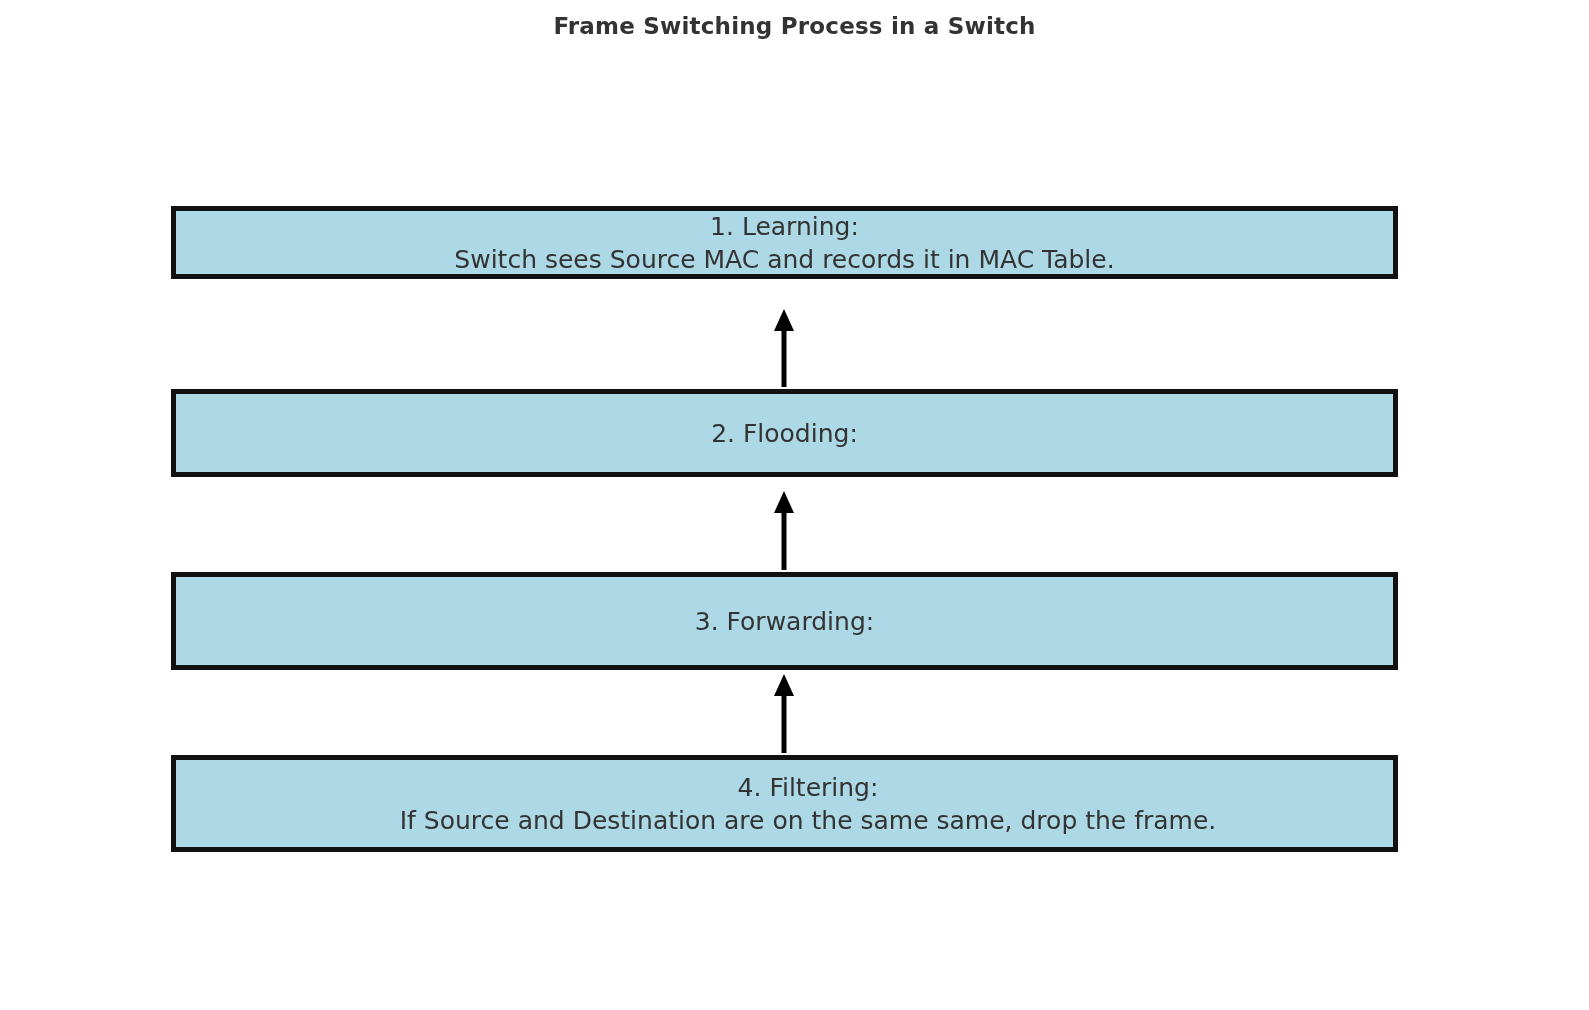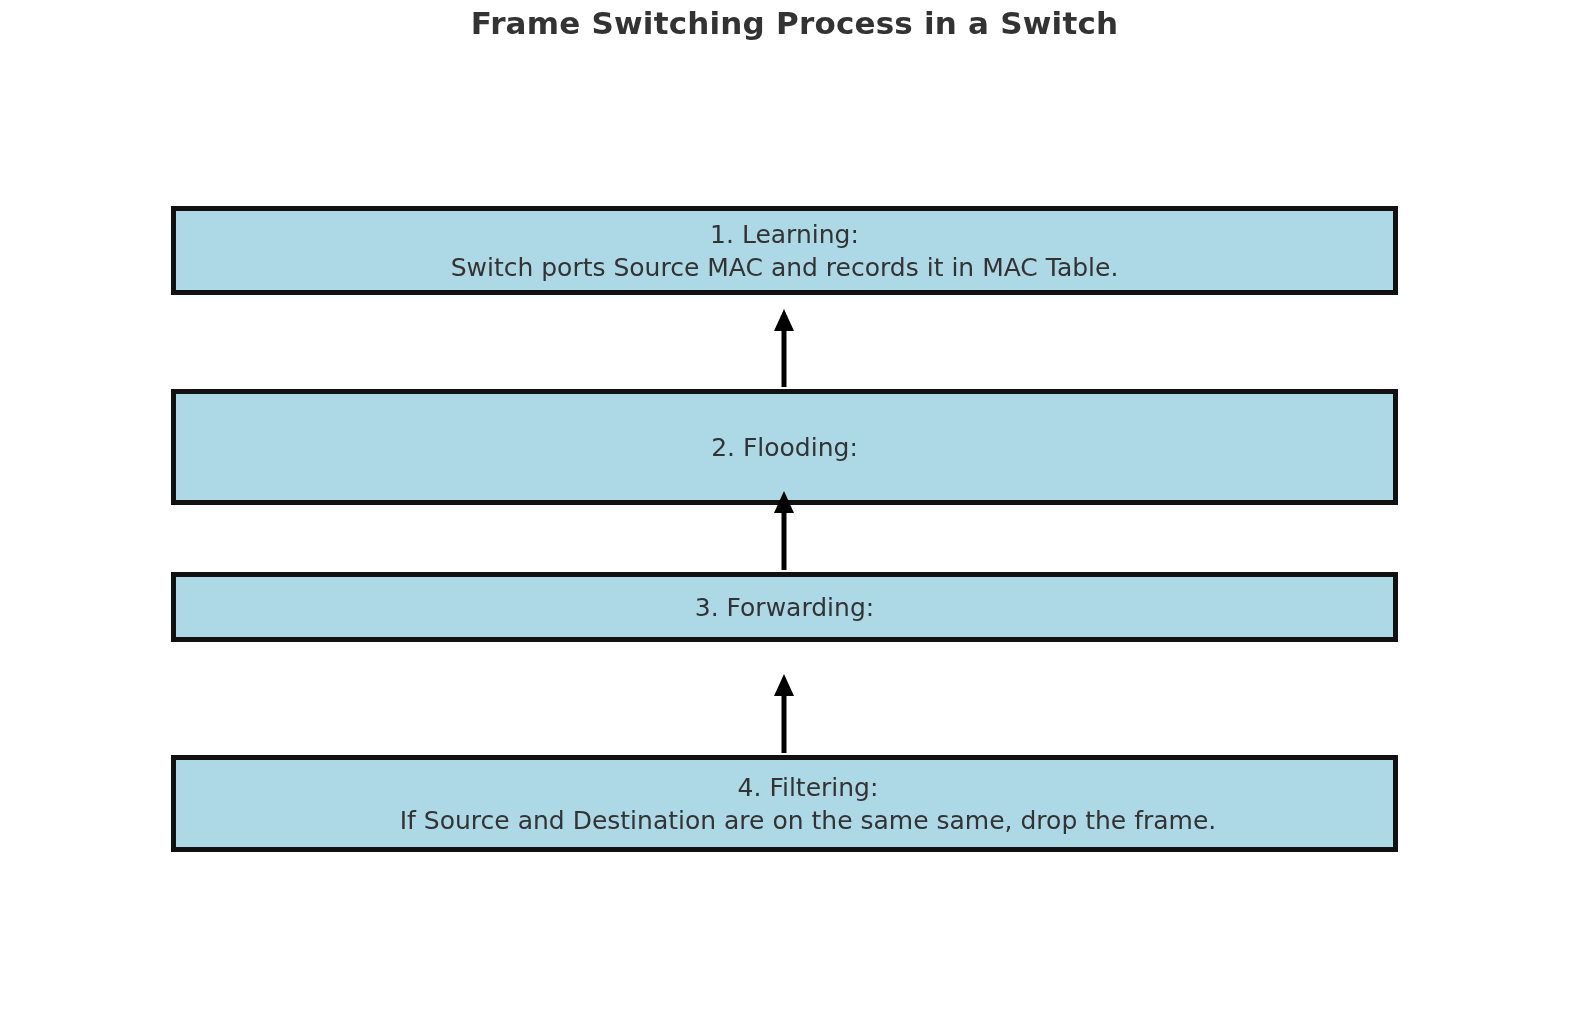--- a/index.html
+++ b/index.html
@@ -16,25 +16,25 @@
   }
 
   #canvas {
     position: absolute;
     inset: 0;
     background: #ffffff;
   }
 
   .diagram-title {
     position: absolute;
-    top: 5px;
+    top: 13px;
     left: 0;
     width: 1589px;
     text-align: center;
-    font-size: 31px;
+    font-size: 23px;
     font-weight: bold;
     color: #333333;
     letter-spacing: 0.2px;
     font-family: "DejaVu Sans", sans-serif;
   }
 
   .step-box {
     position: absolute;
     left: 171px;
     width: 1227px;
@@ -51,23 +51,23 @@
     text-align: center;
   }
 
   .step-box .step-heading,
   .step-box .step-detail {
     display: block;
     width: 100%;
     white-space: nowrap;
   }
 
-  #box-1 { top: 206px;  height: 89px; }
-  #box-2 { top: 389px;  height: 116px; }
-  #box-3 { top: 572px;  height: 70px; }
+  #box-1 { top: 206px;  height: 73px; }
+  #box-2 { top: 389px;  height: 88px; }
+  #box-3 { top: 572px;  height: 98px; }
   #box-4 { top: 755px;  height: 97px; padding-left: 47px; }
 
   .arrow {
     position: absolute;
     left: 762px;
     width: 44px;
   }
   #arrow-1 { top: 305px; height: 84px; }
   #arrow-2 { top: 487px; height: 85px; }
   #arrow-3 { top: 670px; height: 85px; }
@@ -76,21 +76,21 @@
 </style>
 </head>
 <body>
 
 <div id="canvas">
 
   <div class="diagram-title">Frame Switching Process in a Switch</div>
 
   <div class="step-box" id="box-1">
     <span class="step-heading">1. Learning:</span>
-    <span class="step-detail">Switch ports Source MAC and records it in MAC Table.</span>
+    <span class="step-detail">Switch sees Source MAC and records it in MAC Table.</span>
   </div>
 
   <div class="arrow" id="arrow-1">
     <svg viewBox="0 0 44 84" preserveAspectRatio="none" aria-hidden="true">
       <path d="M22 4 L32 26 L24.5 26 L24.5 82 L19.5 82 L19.5 26 L12 26 Z" fill="#000000"></path>
     </svg>
   </div>
 
   <div class="step-box" id="box-2">
     <span class="step-heading">2. Flooding:</span>

